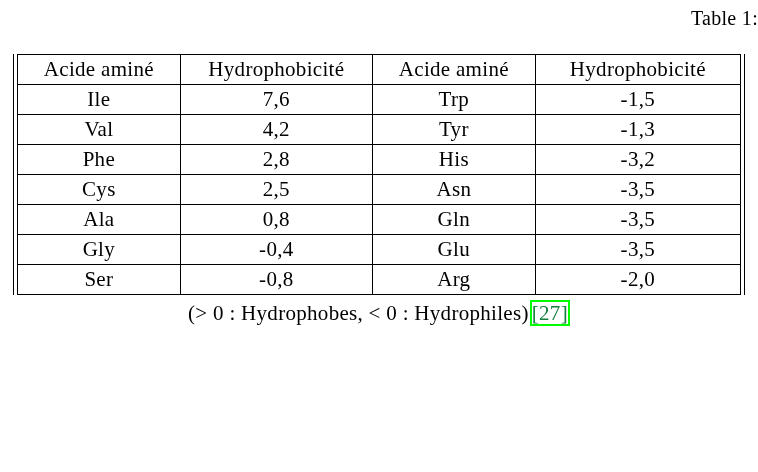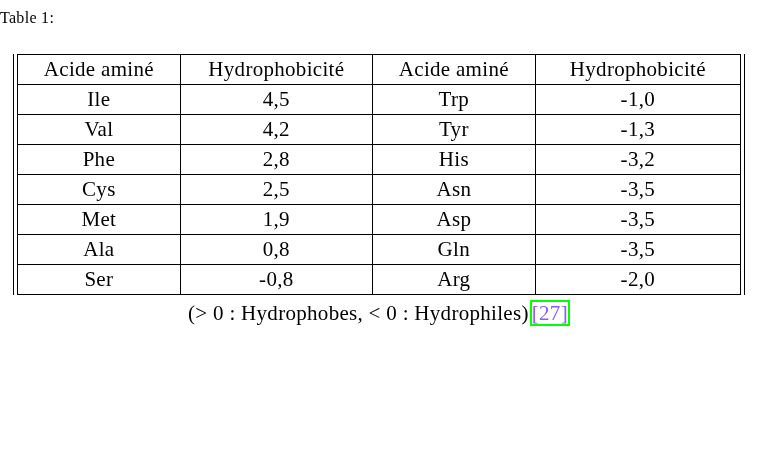--- a/index.html
+++ b/index.html
@@ -7,23 +7,23 @@
   body {
     width: 758px;
     height: 472px;
     overflow: hidden;
     font-family: "Liberation Serif", "DejaVu Serif", serif;
     color: #000000;
   }
   .page { width: 758px; height: 472px; background: #ffffff; }
 
   .title-block {
-    text-align: left;
+    text-align: right;
     padding-top: 5px;
-    font-size: 16px;
+    font-size: 20px;
     line-height: 26px;
     letter-spacing: 0.3px;
   }
 
   
   .table-wrap {
     margin: 23px 13px 0 13px;
     border-left: 1px solid #000;
     border-right: 1px solid #000;
     padding: 0 3px;
@@ -58,21 +58,21 @@
     line-height: 26px;
   }
   .cite {
     display: inline-block;
     border: 2px solid #00ff00;
     line-height: 22px;
     padding: 0;
     margin-left: 1px;
     vertical-align: baseline;
     text-decoration: none;
-    color: #8b5cf6;
+    color: #15803d;
     cursor: pointer;
   }
 </style>
 </head>
 <body>
 
 <div class="page">
 
   <div class="title-block">
     <div>Table 1:</div>
@@ -90,52 +90,52 @@
         <tr>
           <th>Acide aminé</th>
           <th>Hydrophobicité</th>
           <th>Acide aminé</th>
           <th>Hydrophobicité</th>
         </tr>
       </thead>
       <tbody>
         <tr>
           <td>Ile</td>
-          <td>4,5</td>
+          <td>7,6</td>
           <td>Trp</td>
-          <td>-1,0</td>
+          <td>-1,5</td>
         </tr>
         <tr>
           <td>Val</td>
           <td>4,2</td>
           <td>Tyr</td>
           <td>-1,3</td>
         </tr>
         <tr>
           <td>Phe</td>
           <td>2,8</td>
           <td>His</td>
           <td>-3,2</td>
         </tr>
         <tr>
           <td>Cys</td>
           <td>2,5</td>
           <td>Asn</td>
           <td>-3,5</td>
         </tr>
         <tr>
-          <td>Met</td>
-          <td>1,9</td>
-          <td>Asp</td>
+          <td>Ala</td>
+          <td>0,8</td>
+          <td>Gln</td>
           <td>-3,5</td>
         </tr>
         <tr>
-          <td>Ala</td>
-          <td>0,8</td>
-          <td>Gln</td>
+          <td>Gly</td>
+          <td>-0,4</td>
+          <td>Glu</td>
           <td>-3,5</td>
         </tr>
         <tr>
           <td>Ser</td>
           <td>-0,8</td>
           <td>Arg</td>
           <td>-2,0</td>
         </tr>
       </tbody>
     </table>

